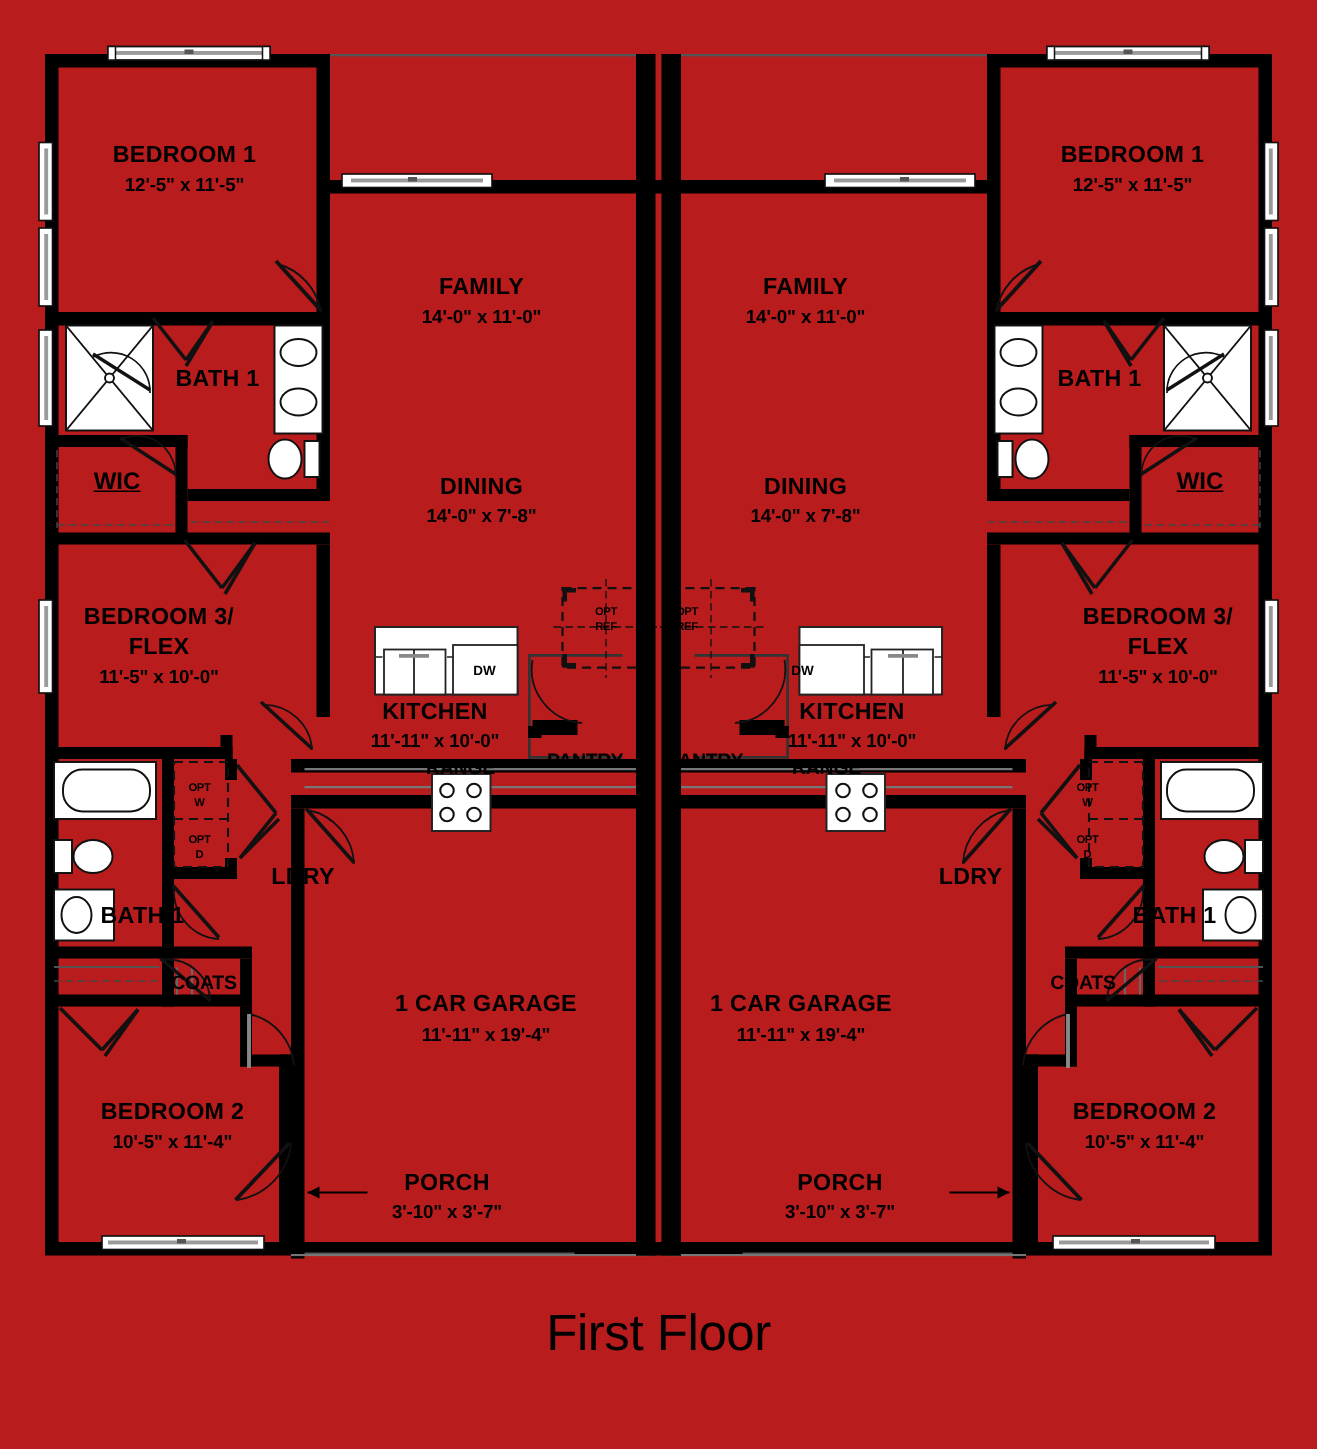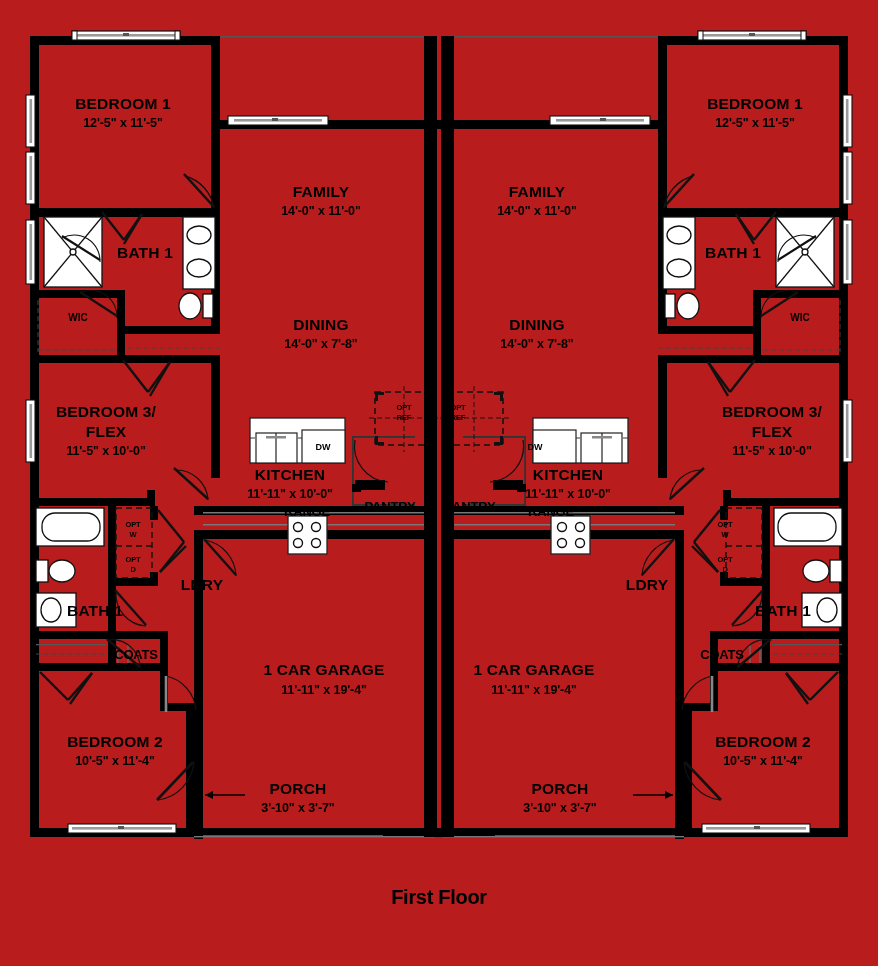--- a/index.html
+++ b/index.html
@@ -2,25 +2,25 @@
 <html><head>
 <meta charset="utf-8">
 <style>
   html,body{margin:0;padding:0;background:#ffffff;}
   body{font-family:"Liberation Sans",sans-serif;}
   #page{position:relative;width:878px;height:966px;background:#b91c1c;overflow:hidden;}
   #plan{position:absolute;left:0;top:0;width:878px;height:966px;}
   .txt{position:absolute;text-align:center;color:#000;font-weight:bold;line-height:1.08;white-space:nowrap;transform:translateX(-50%);}
   .rm-name{font-size:15.5px;letter-spacing:.2px;}
   .rm-dim{font-size:12.5px;letter-spacing:-.1px;}
-  .sm-name{font-size:10px;}
+  .sm-name{font-size:16px;text-decoration:underline;}
   .tiny{font-size:13px;letter-spacing:-.2px;}
   .tiny2{font-size:7.5px;letter-spacing:-.2px;}
   .appl{font-size:9px;}
-  .title{font-size:20px;font-weight:bold;letter-spacing:-.3px;margin-top:16px;}
+  .title{font-size:34px;font-weight:normal;letter-spacing:-.3px;}
   .watermark{font-size:9px;font-weight:normal;color:#f4f4f4;letter-spacing:2px;}
 </style>
 </head>
 <body>
 
 <div id="page">
 
   <svg id="plan" viewBox="0 0 878 966">
     <defs>
       <g id="unit">

